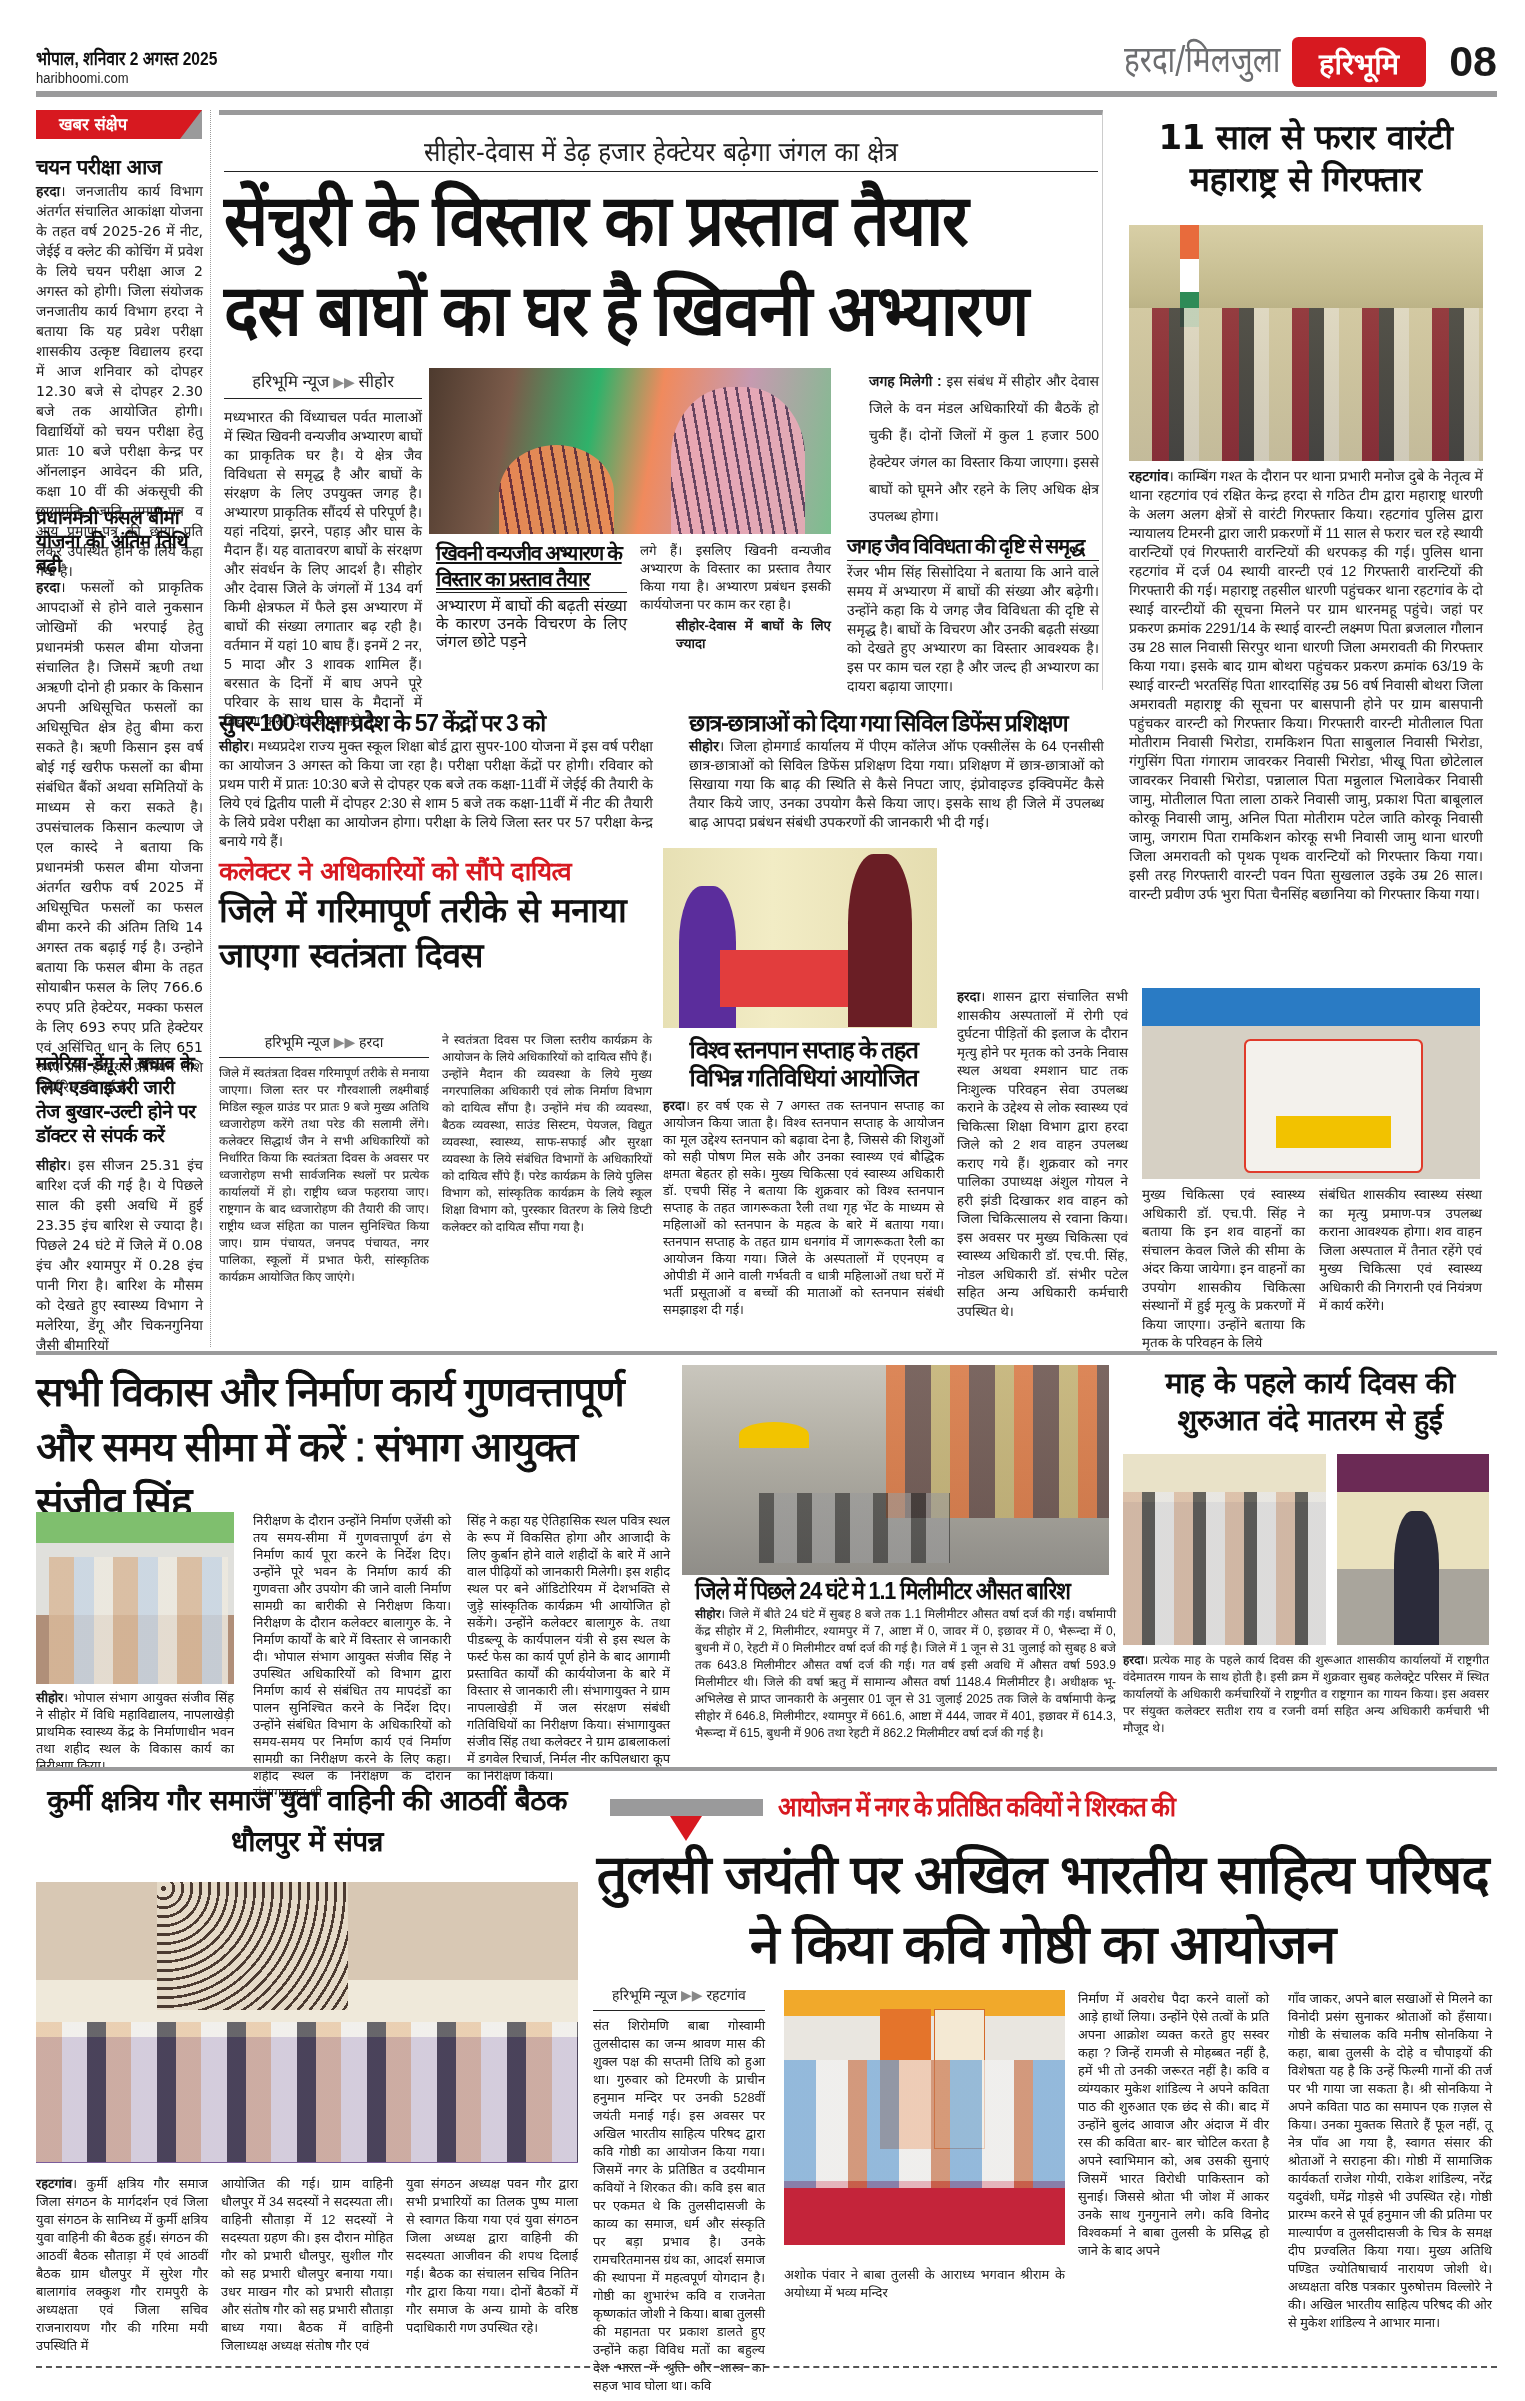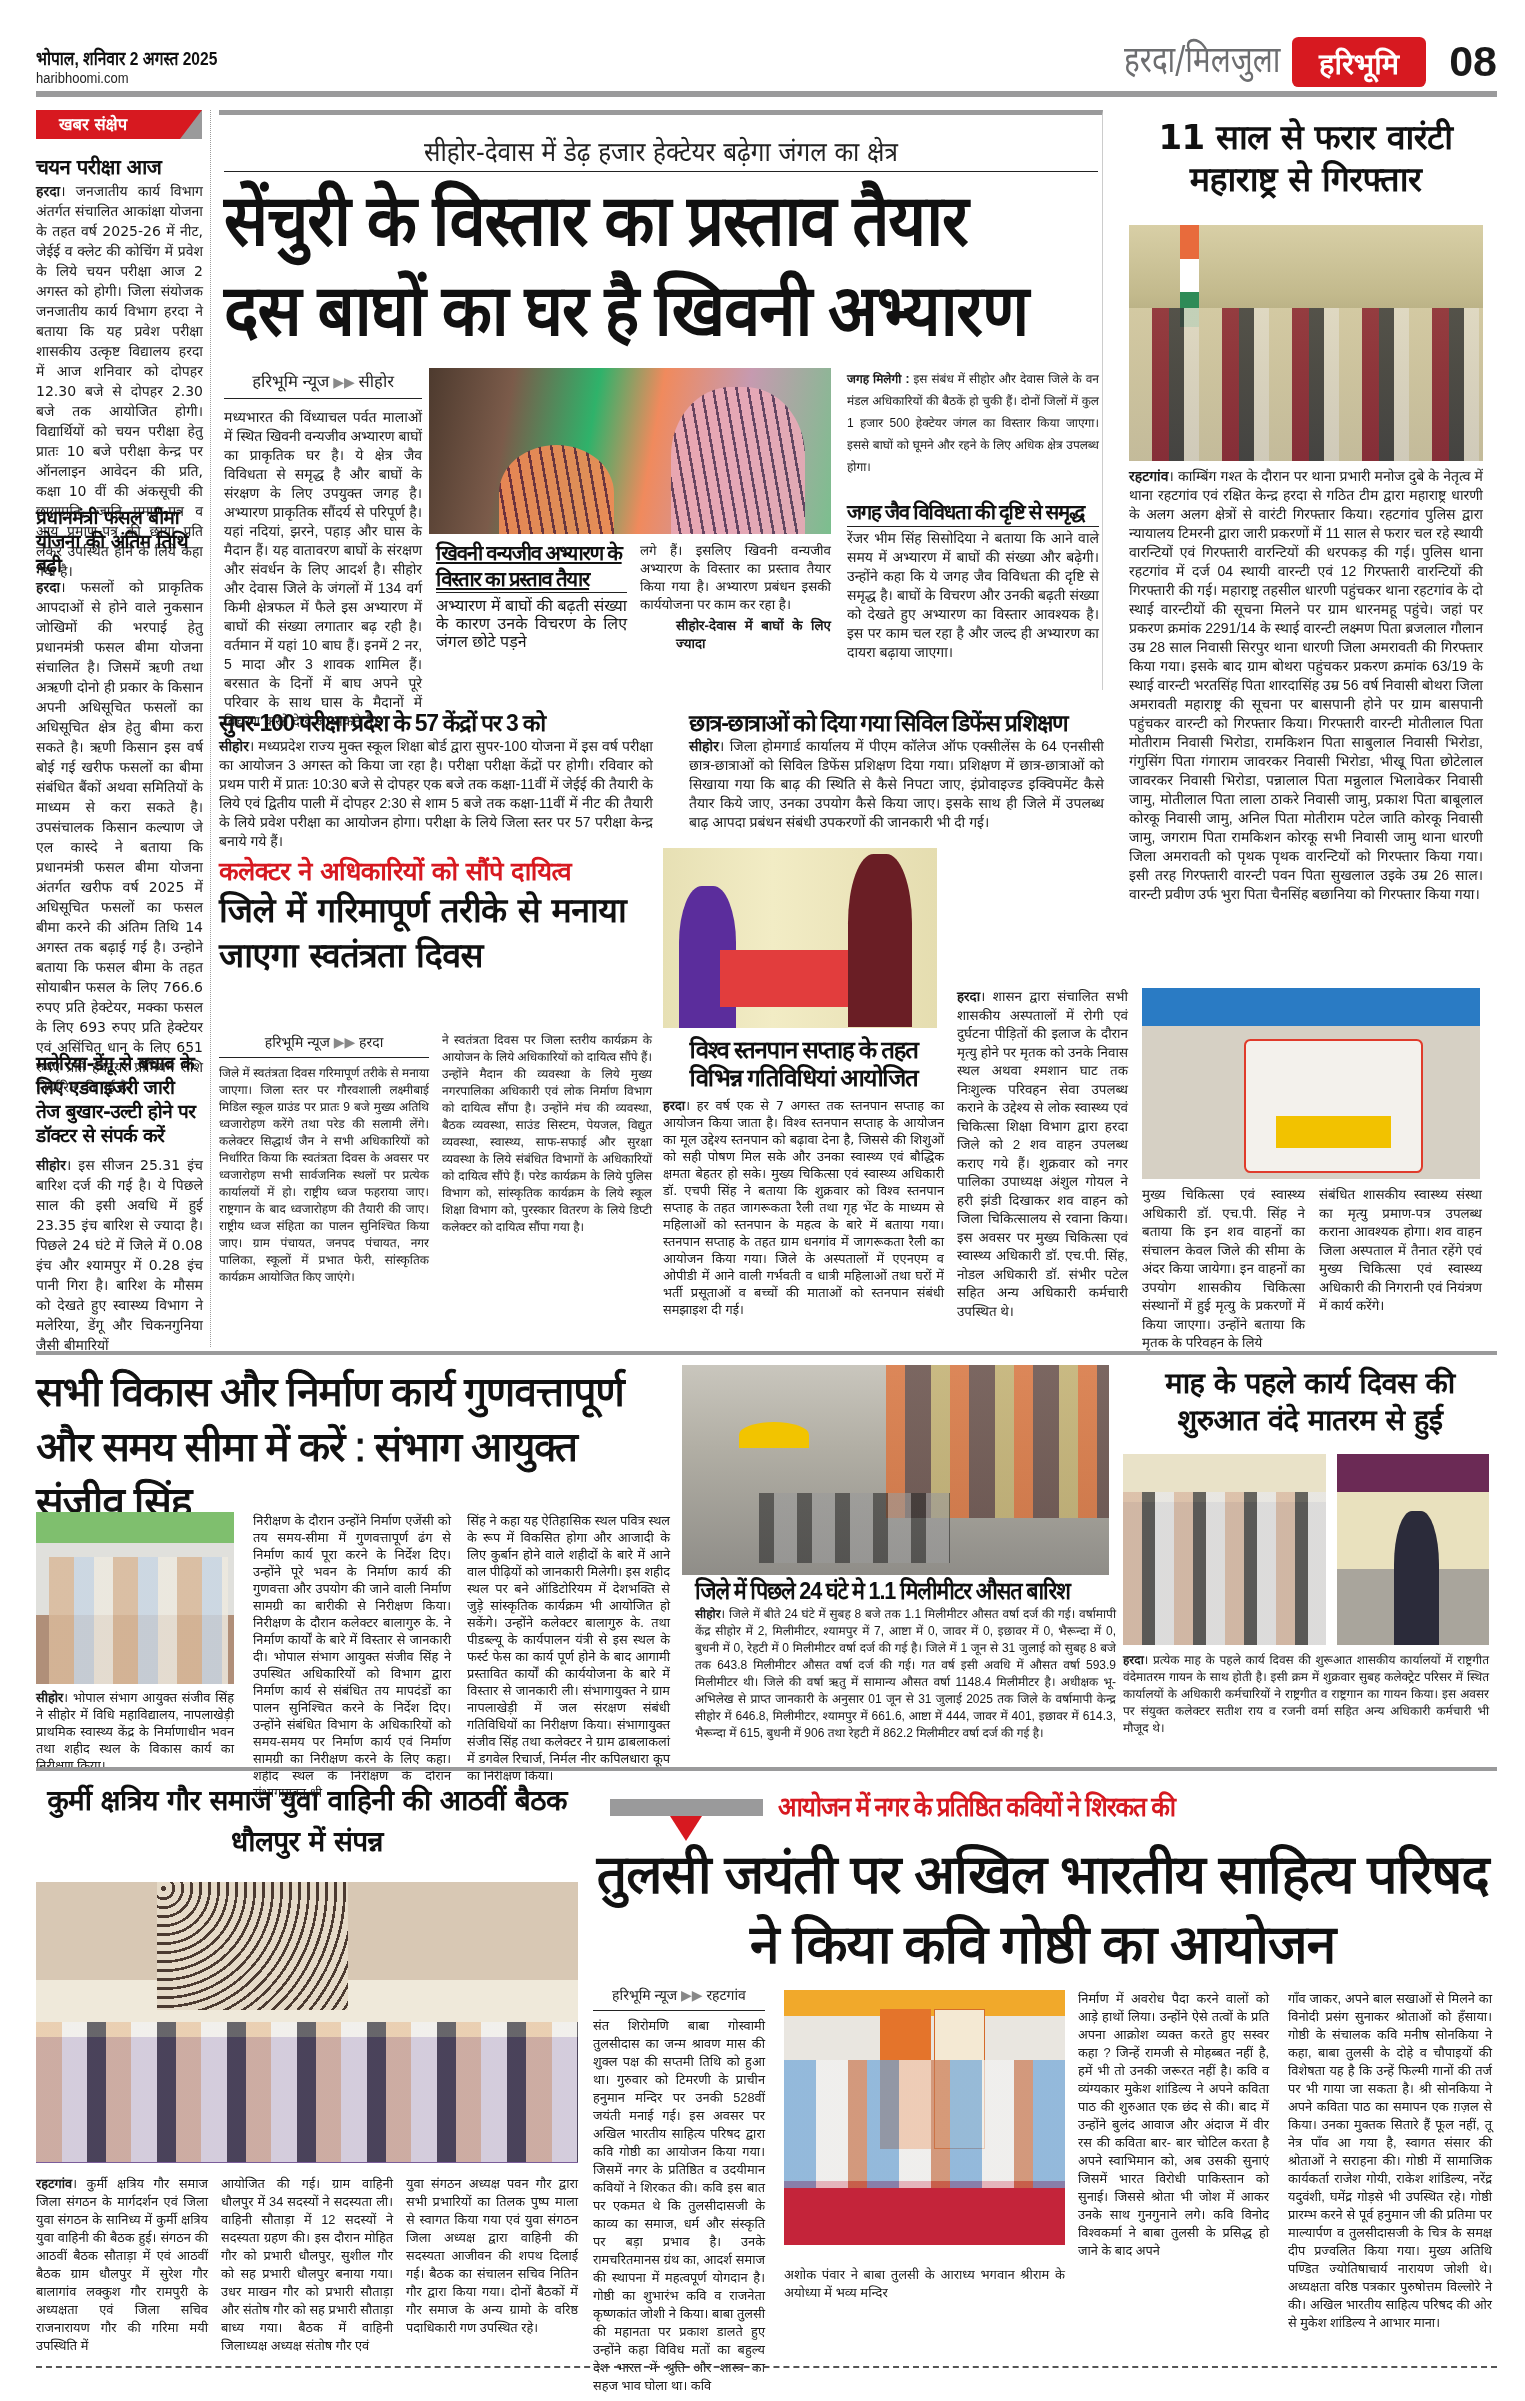--- a/index.html
+++ b/index.html
@@ -76,22 +76,22 @@
   <div class="abs" style="left:217px;top:426px;width:191px;">
     <div class="hl-cond" style="font-size:20.4px;line-height:25.5px;border-bottom:1.3px solid #222;text-decoration:underline;">खिवनी वन्यजीव अभ्यारण के विस्तार का प्रस्ताव तैयार</div>
     <div class="body-cond" style="font-size:16px;line-height:18px;margin-top:3.8px;">अभ्यारण में बाघों की बढ़ती संख्या के कारण उनके विचरण के लिए जंगल छोटे पड़ने</div>
   </div>
   <div class="abs" style="left:421px;top:427px;width:191px;">
     <div class="body-cond" style="font-size:13.4px;line-height:18px;">लगे हैं। इसलिए खिवनी वन्यजीव अभ्यारण के विस्तार का प्रस्ताव तैयार किया गया है। अभ्यारण प्रबंधन इसकी कार्ययोजना पर काम कर रहा है।</div>
     <div class="dateline body-cond" style="font-size:13.4px;line-height:18px;margin-top:2.6px;margin-left:36px;">सीहोर-देवास में बाघों के लिए ज्यादा</div>
   </div>
 
   <div class="abs" style="left:628px;top:253px;width:252px;">
-    <div class="body-cond" style="font-size:12px;line-height:22px;"><span class="dateline">जगह मिलेगी :</span> <span>इस संबंध में सीहोर और देवास जिले के वन मंडल अधिकारियों की बैठकें हो चुकी हैं। दोनों जिलों में कुल 1 हजार 500 हेक्टेयर जंगल का विस्तार किया जाएगा। इससे बाघों को घूमने और रहने के लिए अधिक क्षेत्र उपलब्ध होगा।</span></div>
-    <div class="hl-cond" style="font-size:20.4px;line-height:25.5px;margin-top:22px;border-bottom:1.3px solid #222;">जगह जैव विविधता की दृष्टि से समृद्ध</div>
+    <div class="body-cond" style="font-size:14px;line-height:27px;margin-left:22px;"><span class="dateline">जगह मिलेगी :</span> <span>इस संबंध में सीहोर और देवास जिले के वन मंडल अधिकारियों की बैठकें हो चुकी हैं। दोनों जिलों में कुल 1 हजार 500 हेक्टेयर जंगल का विस्तार किया जाएगा। इससे बाघों को घूमने और रहने के लिए अधिक क्षेत्र उपलब्ध होगा।</span></div>
+    <div class="hl-cond" style="font-size:20.4px;line-height:25.5px;margin-top:4px;border-bottom:1.3px solid #222;">जगह जैव विविधता की दृष्टि से समृद्ध</div>
     <div class="body-cond" style="font-size:14px;line-height:19px;margin-top:2.6px;">रेंजर भीम सिंह सिसोदिया ने बताया कि आने वाले समय में अभ्यारण में बाघों की संख्या और बढ़ेगी। उन्होंने कहा कि ये जगह जैव विविधता की दृष्टि से समृद्ध है। बाघों के विचरण और उनकी बढ़ती संख्या को देखते हुए अभ्यारण का विस्तार आवश्यक है। इस पर काम चल रहा है और जल्द ही अभ्यारण का दायरा बढ़ाया जाएगा।</div>
   </div>
 </div>
 
 <div class="abs" style="left:1115px;top:110px;width:381px;height:727px;">
   <div class="abs hl" style="left:0;top:6.4px;width:381px;text-align:center;font-size:34px;line-height:42px;">11 साल से फरार वारंटी महाराष्ट्र से गिरफ्तार</div>
   <div class="abs photo" style="left:14px;top:115px;width:354px;height:236px;background:linear-gradient(180deg,#d8cfa6 0%,#c2b98c 30%,#9c9470 60%,#6d6a5f 100%);">
     <div class="abs" style="left:51px;top:0;width:19px;height:102px;background:linear-gradient(180deg,#e86b3c 0 33%,#fff 33% 66%,#2e8b57 66% 100%);"></div>
     <div class="abs" style="left:0;top:83px;width:354px;height:153px;background:repeating-linear-gradient(90deg,#d9cfa9 0 23px,#8b1f2e 23px 40px,#3a3a3a 40px 55px,#e8e2d0 55px 70px);opacity:.8;"></div>
   </div>

